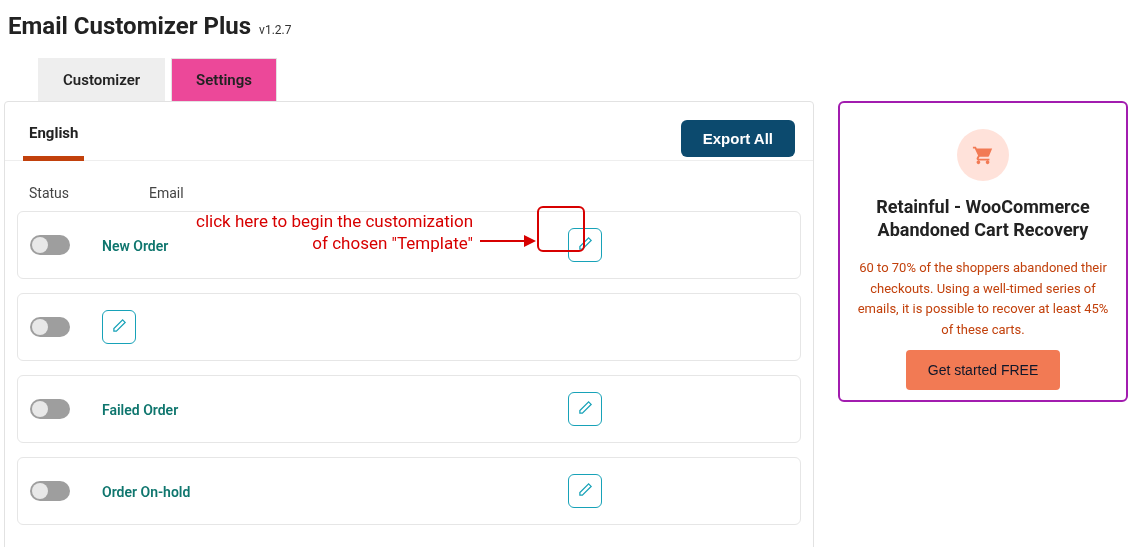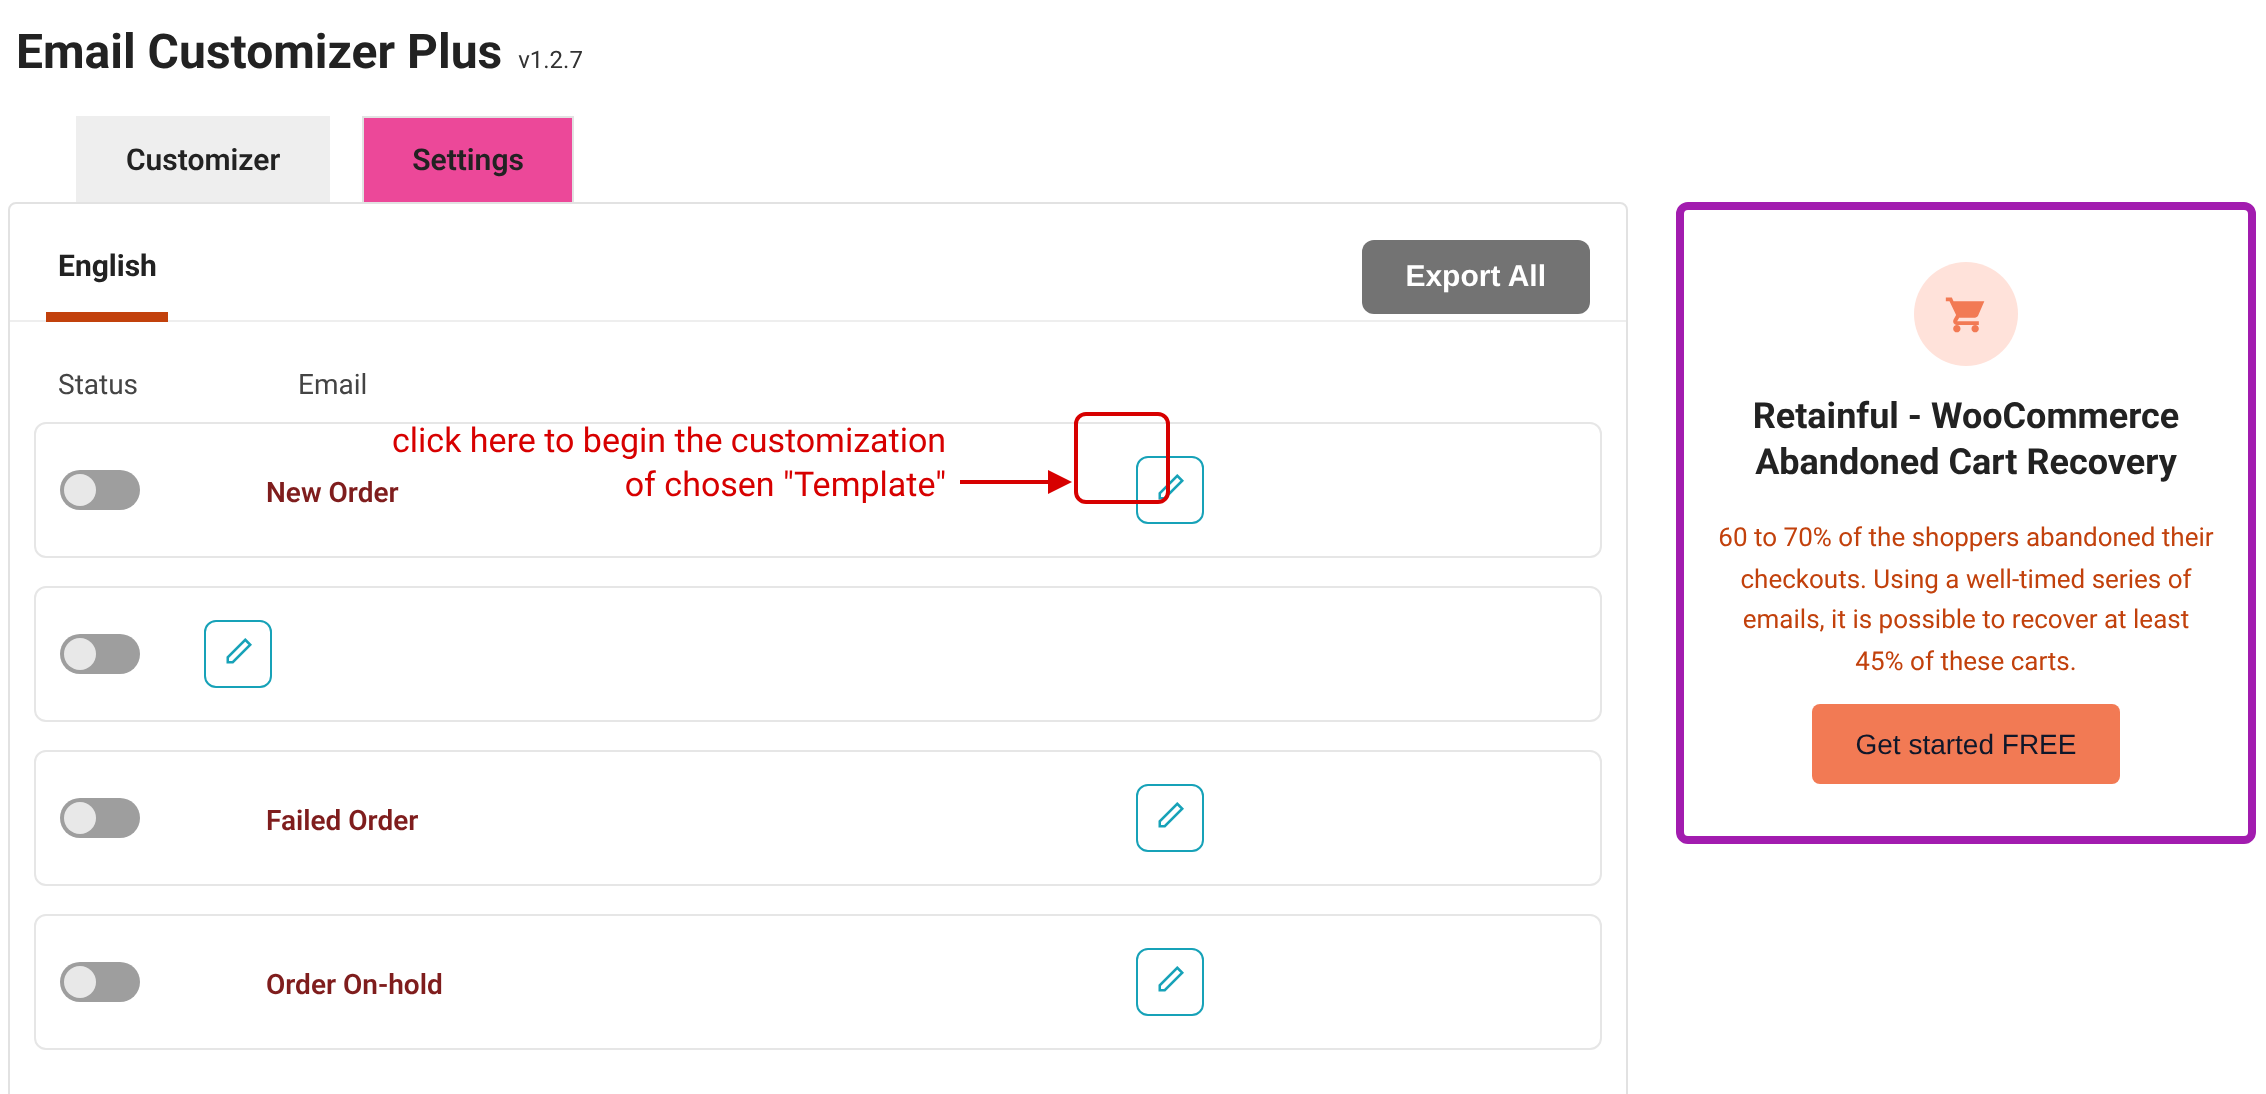--- a/index.html
+++ b/index.html
@@ -21,21 +21,21 @@
       font-size: 12px;
       font-weight: 400;
       color: #333;
       margin-left: 2px;
     }
     .main-wrap {
       padding: 0 4px;
     }
     .tabs {
       display: flex;
-      gap: 16px;
+      gap: 6px;
       padding-left: 34px;
     }
     .tab {
       padding: 12px 24px;
       font-size: 15px;
       font-weight: 600;
       color: #222;
       background: #ec4899;
       border: 1px solid #e2e2e2;
       border-bottom: none;
@@ -66,21 +66,21 @@
     }
     .lang-tab {
       font-size: 15px;
       font-weight: 700;
       color: #222;
       padding: 8px 6px 14px 6px;
       border-bottom: 5px solid #c2410c;
       display: inline-block;
     }
     .export-btn {
-      background: #737373;
+      background: #0c4a6e;
       color: #fff;
       border: none;
       border-radius: 6px;
       font-size: 15px;
       font-weight: 600;
       padding: 10px 22px;
       cursor: pointer;
     }
     .subbar-divider {
       border-top: 1px solid #eee;
@@ -121,25 +121,24 @@
       content: "";
       position: absolute;
       left: 2px;
       top: 2px;
       width: 16px;
       height: 16px;
       background: #e8e8e8;
       border-radius: 50%;
     }
     .email-name {
-      color: #7f1d1d;
+      color: #0f766e;
       font-size: 14px;
       font-weight: 600;
       cursor: pointer;
-      margin-left: 31px;
     }
     .edit-btn {
       width: 34px;
       height: 34px;
       border: 1px solid #17a2b8;
       border-radius: 6px;
       background: #fff;
       display: flex;
       align-items: center;
       justify-content: center;
@@ -147,23 +146,23 @@
     }
     .edit-btn svg {
       width: 15px;
       height: 15px;
       stroke: #17a2b8;
       fill: none;
       stroke-width: 2;
     }
     .sidebar {
       width: 290px;
-      border: 4px solid #a21caf;
-      border-radius: 6px;
-      padding: 26px 12px 26px 12px;
+      border: 2px solid #a21caf;
+      border-radius: 6px;
+      padding: 26px 12px 10px 12px;
       text-align: center;
     }
     .cart-icon-wrap {
       width: 52px;
       height: 52px;
       background: #ffe2da;
       border-radius: 50%;
       display: flex;
       align-items: center;
       justify-content: center;

